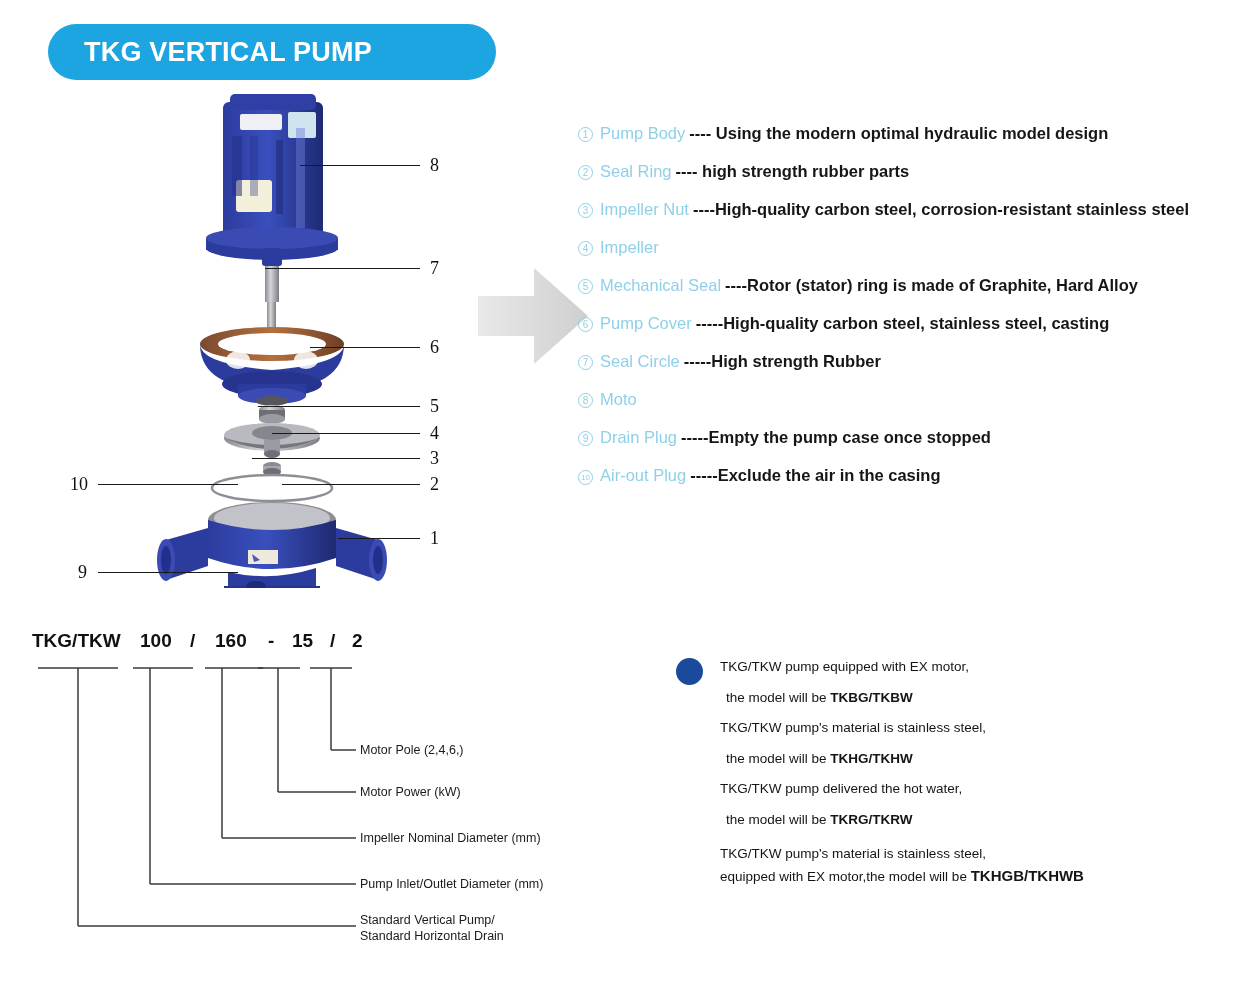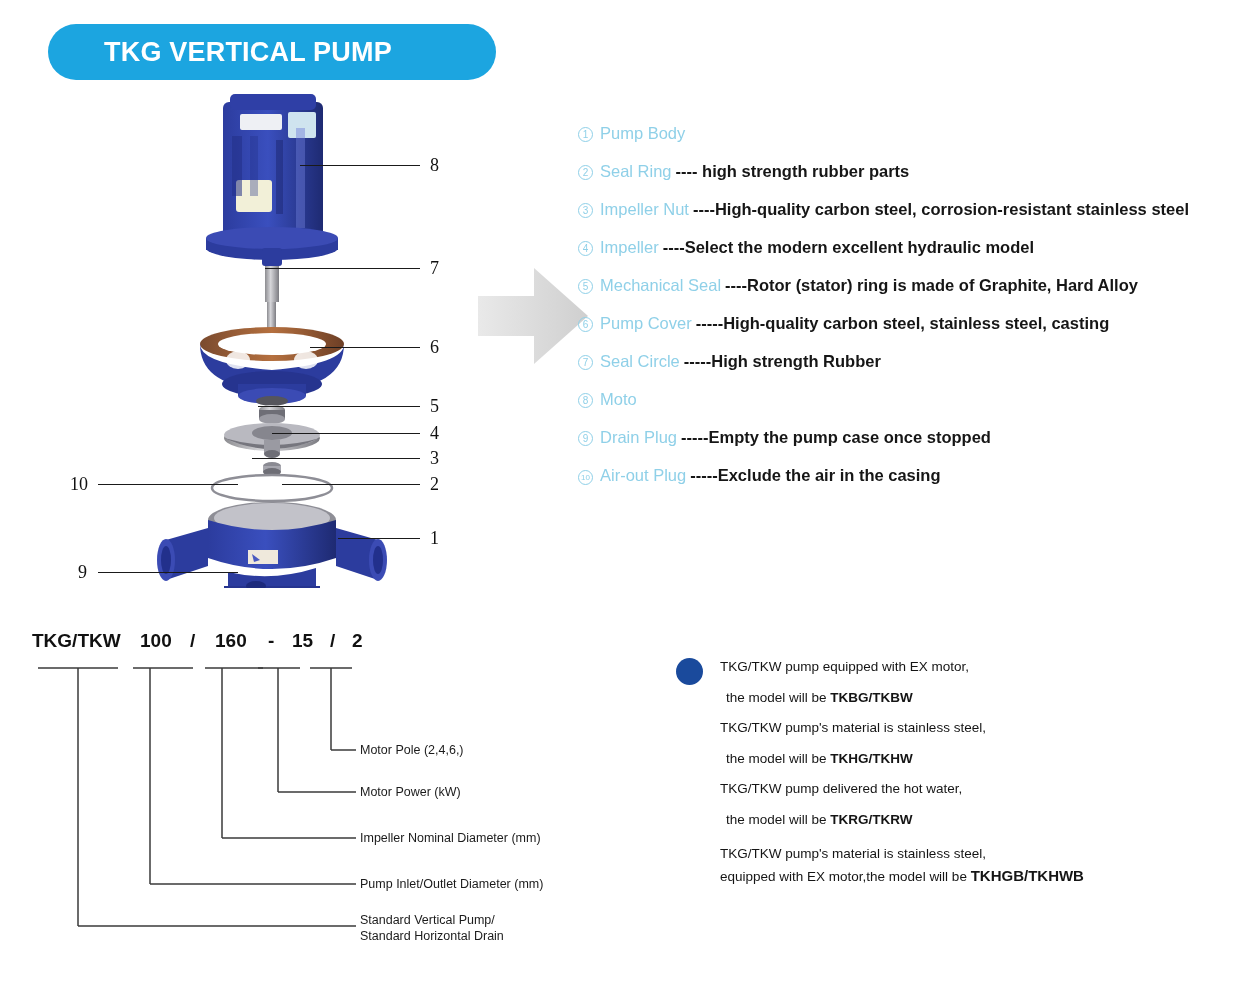--- a/index.html
+++ b/index.html
@@ -17,21 +17,21 @@
     width: 448px; height: 56px;
     background: #1CA5E0;
     border-radius: 28px;
     display: flex; align-items: center;
   }
   .banner-text {
     color: #ffffff;
     font-size: 27px;
     font-weight: bold;
     letter-spacing: 0.2px;
-    padding-left: 56px;
+    padding-left: 36px;
     white-space: nowrap;
   }
 
   
   .pump-art { position: absolute; left: 120px; top: 88px; width: 300px; height: 500px; }
   .pump-art svg { display: block; }
 
   
   .callout { position: absolute; height: 0; }
   .callout-line {
@@ -280,35 +280,35 @@
         </linearGradient>
       </defs>
       <path d="M0 34 L56 34 L56 6 L110 54 L56 102 L56 74 L0 74 Z" fill="url(#arrgrad)"></path>
     </svg>
   </div>
 
   <div class="legend">
     <div class="legend-row">
       <span class="circ">1</span>
       <span class="part">Pump Body</span>
+      <span class="desc">---- Using the modern optimal hydraulic model design</span>
     </div>
     <div class="legend-row">
       <span class="circ">2</span>
       <span class="part">Seal Ring</span>
       <span class="desc">---- high strength rubber parts</span>
     </div>
     <div class="legend-row">
       <span class="circ">3</span>
       <span class="part">Impeller Nut</span>
       <span class="desc">----High-quality carbon steel, corrosion-resistant stainless steel</span>
     </div>
     <div class="legend-row">
       <span class="circ">4</span>
       <span class="part">Impeller</span>
-      <span class="desc">----Select the modern excellent hydraulic model</span>
     </div>
     <div class="legend-row">
       <span class="circ">5</span>
       <span class="part">Mechanical Seal</span>
       <span class="desc">----Rotor (stator) ring is made of Graphite, Hard Alloy</span>
     </div>
     <div class="legend-row">
       <span class="circ">6</span>
       <span class="part">Pump Cover</span>
       <span class="desc">-----High-quality carbon steel, stainless steel, casting</span>

